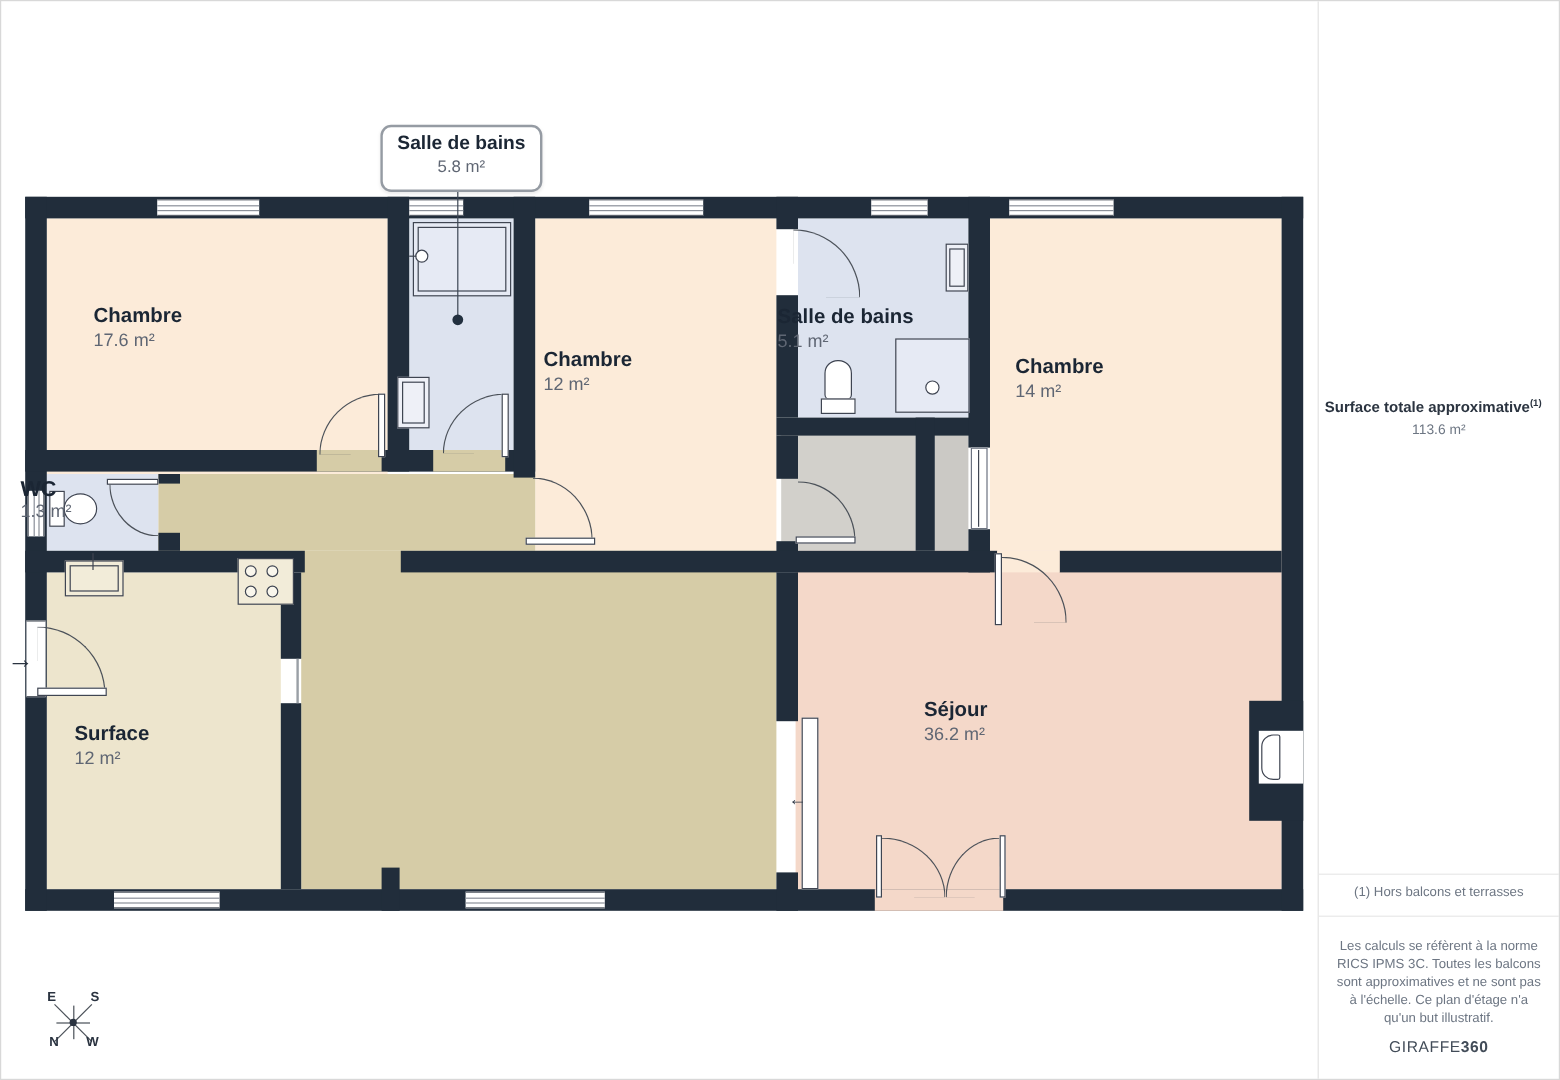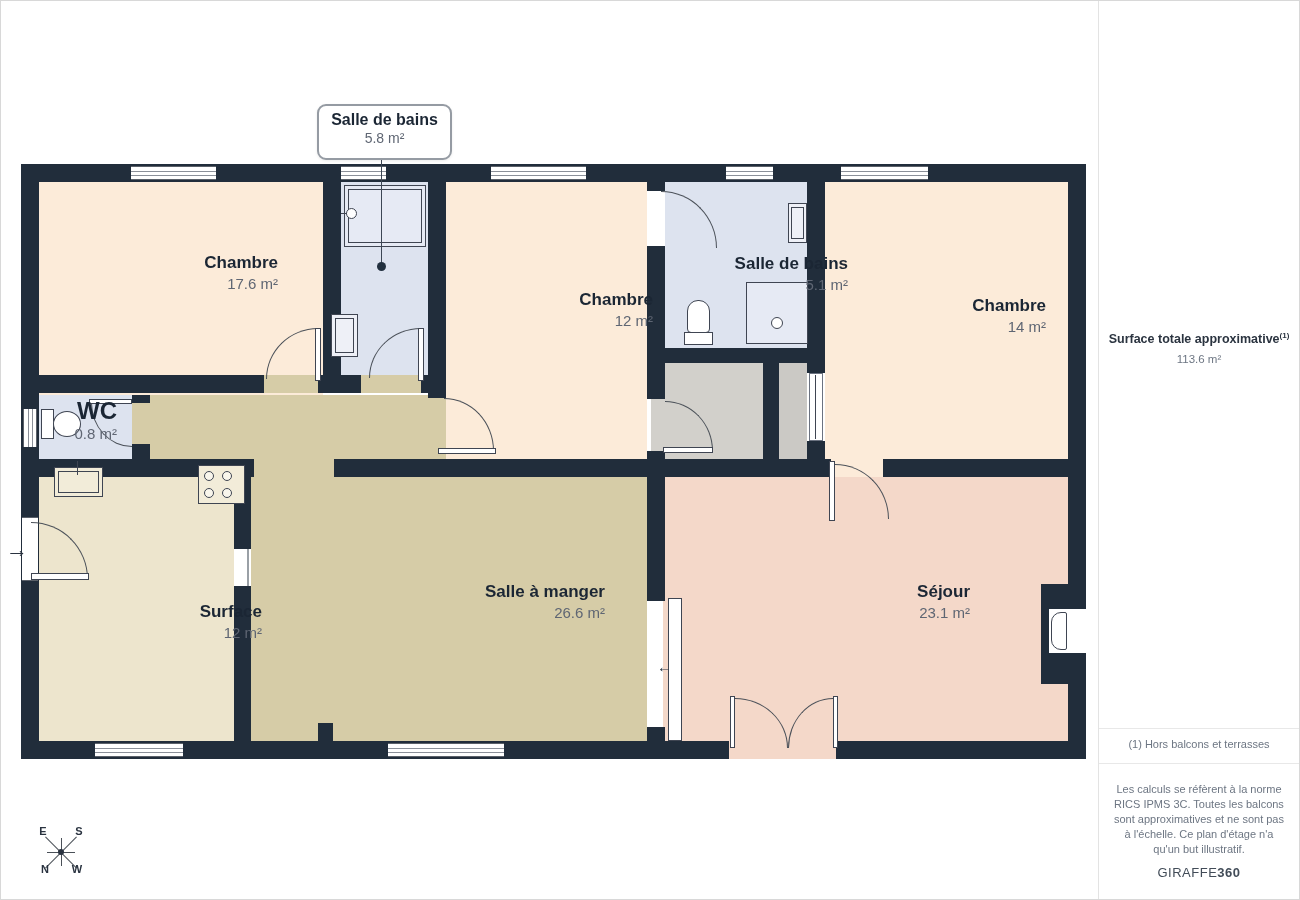--- a/index.html
+++ b/index.html
@@ -16,30 +16,30 @@
   .winv::before,.winv::after{content:"";position:absolute;top:0;bottom:0;width:1px;background:#8b9099;}
   .winv::before{left:32%;} .winv::after{left:64%;}
   .arc{position:absolute;box-sizing:border-box;}
   .arc.tl{border-top:1px solid #4a5058;border-left:1px solid #4a5058;border-top-left-radius:100% 100%;}
   .arc.tr{border-top:1px solid #4a5058;border-right:1px solid #4a5058;border-top-right-radius:100% 100%;}
   .arc.bl{border-bottom:1px solid #4a5058;border-left:1px solid #4a5058;border-bottom-left-radius:100% 100%;}
   .leaf{position:absolute;background:#fff;border:1px solid #3f4552;box-sizing:border-box;}
   .fx{position:absolute;border:1.5px solid #3f4552;box-sizing:border-box;background:rgba(255,255,255,.5);}
   .fxline{position:absolute;background:#3f4552;}
   .round{border-radius:50%;}
-  .rlabel{position:absolute;text-align:right;color:#1b2634;}
+  .rlabel{position:absolute;text-align:left;color:#1b2634;}
   .rlabel .rname{font-weight:bold;font-size:17px;line-height:1.2;}
   .rlabel .rarea{font-size:15px;color:#5f6673;margin-top:3px;line-height:1.1;}
   .callout{position:absolute;left:316px;top:103px;width:131px;height:48px;background:#fff;
            border:2px solid #959ba3;border-radius:9px;text-align:center;padding-top:4px;
            box-shadow:0 1px 3px rgba(0,0,0,.08);box-sizing:content-box;}
   .callout .cname{font-weight:bold;font-size:16px;color:#1b2634;line-height:1.2;}
   .callout .carea{font-size:14px;color:#5f6673;margin-top:1px;}
   .sidebar-sep{position:absolute;left:1097px;top:0;width:1px;height:900px;background:#e3e3e3;}
-  .sb-title{position:absolute;left:1103px;top:330px;width:190px;text-align:center;
+  .sb-title{position:absolute;left:1103px;top:330px;width:190px;
             font-size:12.5px;font-weight:bold;color:#2b3440;}
   .sb-title sup{font-size:8px;}
   .sb-value{position:absolute;left:1103px;top:352px;width:190px;text-align:center;font-size:11.5px;color:#6d7683;}
   .sb-div{position:absolute;left:1098px;width:202px;height:1px;background:#e8e8e8;}
   .sb-foot{position:absolute;left:1103px;top:737px;width:190px;text-align:center;font-size:11px;color:#6d7683;}
   .sb-para{position:absolute;left:1112px;top:781px;width:172px;text-align:center;font-size:11px;
            line-height:15px;color:#6d7683;}
   .sb-brand{position:absolute;left:1103px;top:864px;width:190px;text-align:center;font-size:13px;
             color:#424c58;letter-spacing:.5px;}
   .sb-brand .b{font-weight:bold;margin-top:40px;}
@@ -179,34 +179,30 @@
   </div>
   <div class="rlabel" style="left:647px;top:253px;width:200px">
     <div class="rname">Salle de bains</div>
     <div class="rarea">5.1 m²</div>
   </div>
   <div class="rlabel" style="left:845px;top:295px;width:200px">
     <div class="rname">Chambre</div>
     <div class="rarea">14 m²</div>
   </div>
   <div class="rlabel" style="left:16px;top:396px;width:100px">
-    <div class="rname" style="font-size:24px">WC</div>
-    <div class="rarea" style="margin-top:0">0.8 m²</div>
+    <div class="rname" style="font-size:18px">WC</div>
+    <div class="rarea" style="margin-top:0">1.3 m²</div>
   </div>
   <div class="rlabel" style="left:61px;top:601px;width:200px">
     <div class="rname">Surface</div>
     <div class="rarea">12 m²</div>
   </div>
-  <div class="rlabel" style="left:304px;top:581px;width:300px">
-    <div class="rname">Salle à manger</div>
-    <div class="rarea">26.6 m²</div>
-  </div>
   <div class="rlabel" style="left:769px;top:581px;width:200px">
     <div class="rname">Séjour</div>
-    <div class="rarea">23.1 m²</div>
+    <div class="rarea">36.2 m²</div>
   </div>
 
   <div class="callout">
     <div class="cname">Salle de bains</div>
     <div class="carea">5.8 m²</div>
   </div>
 
   <div class="compass">
     <div class="cline" style="left:24px;top:33px;width:28px;height:1px"></div>
     <div class="cline" style="left:38px;top:19px;width:1px;height:28px"></div>

